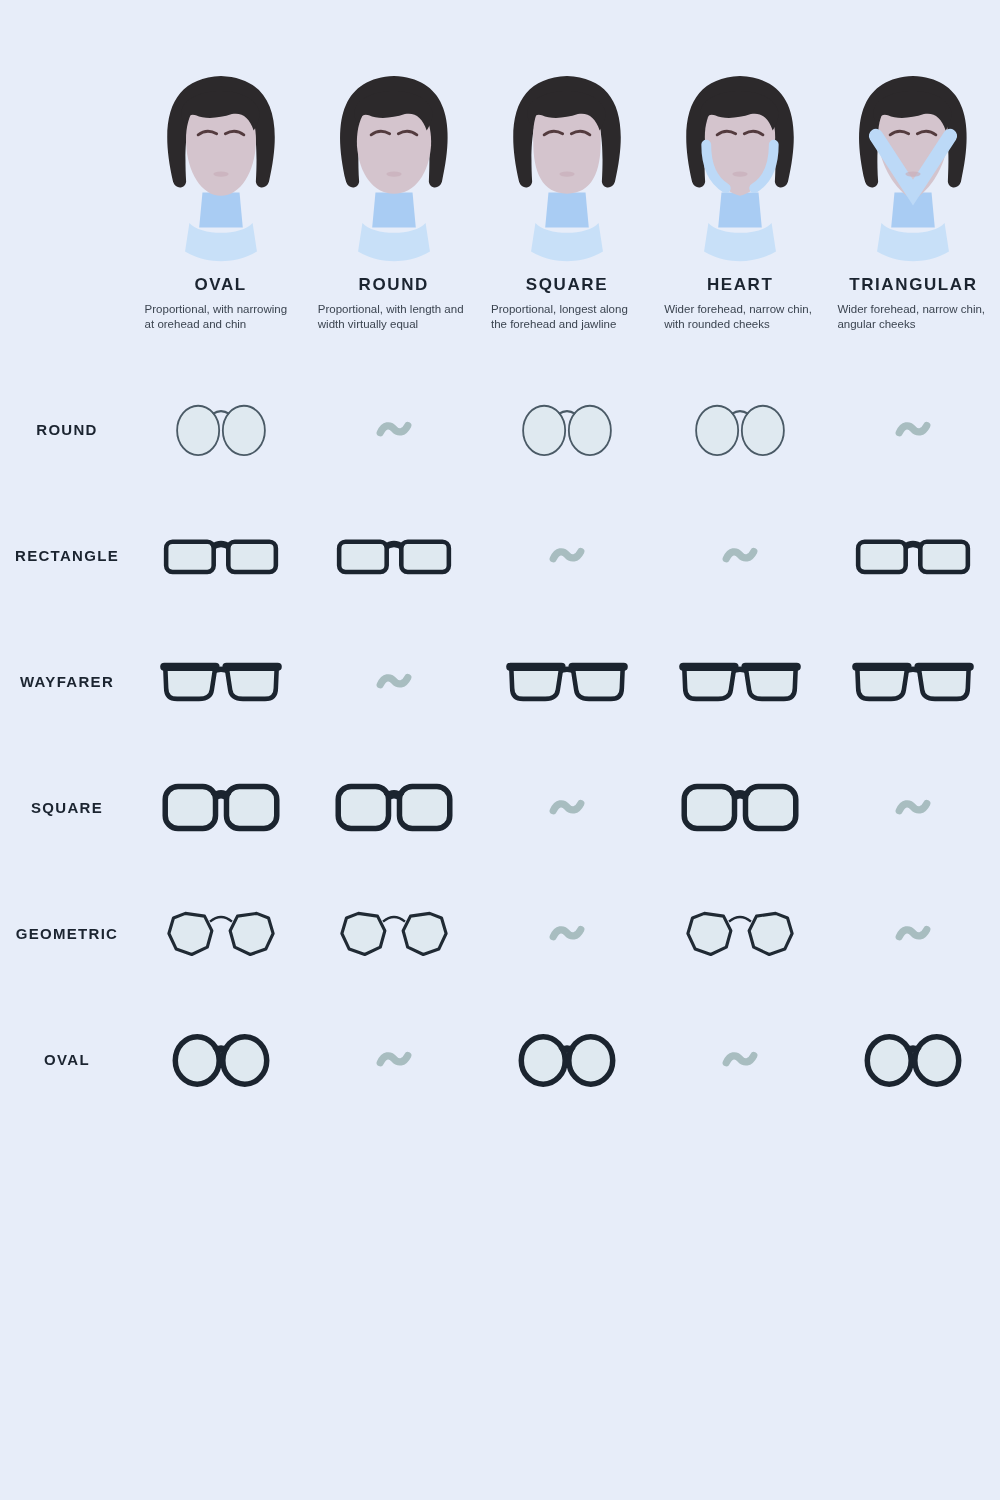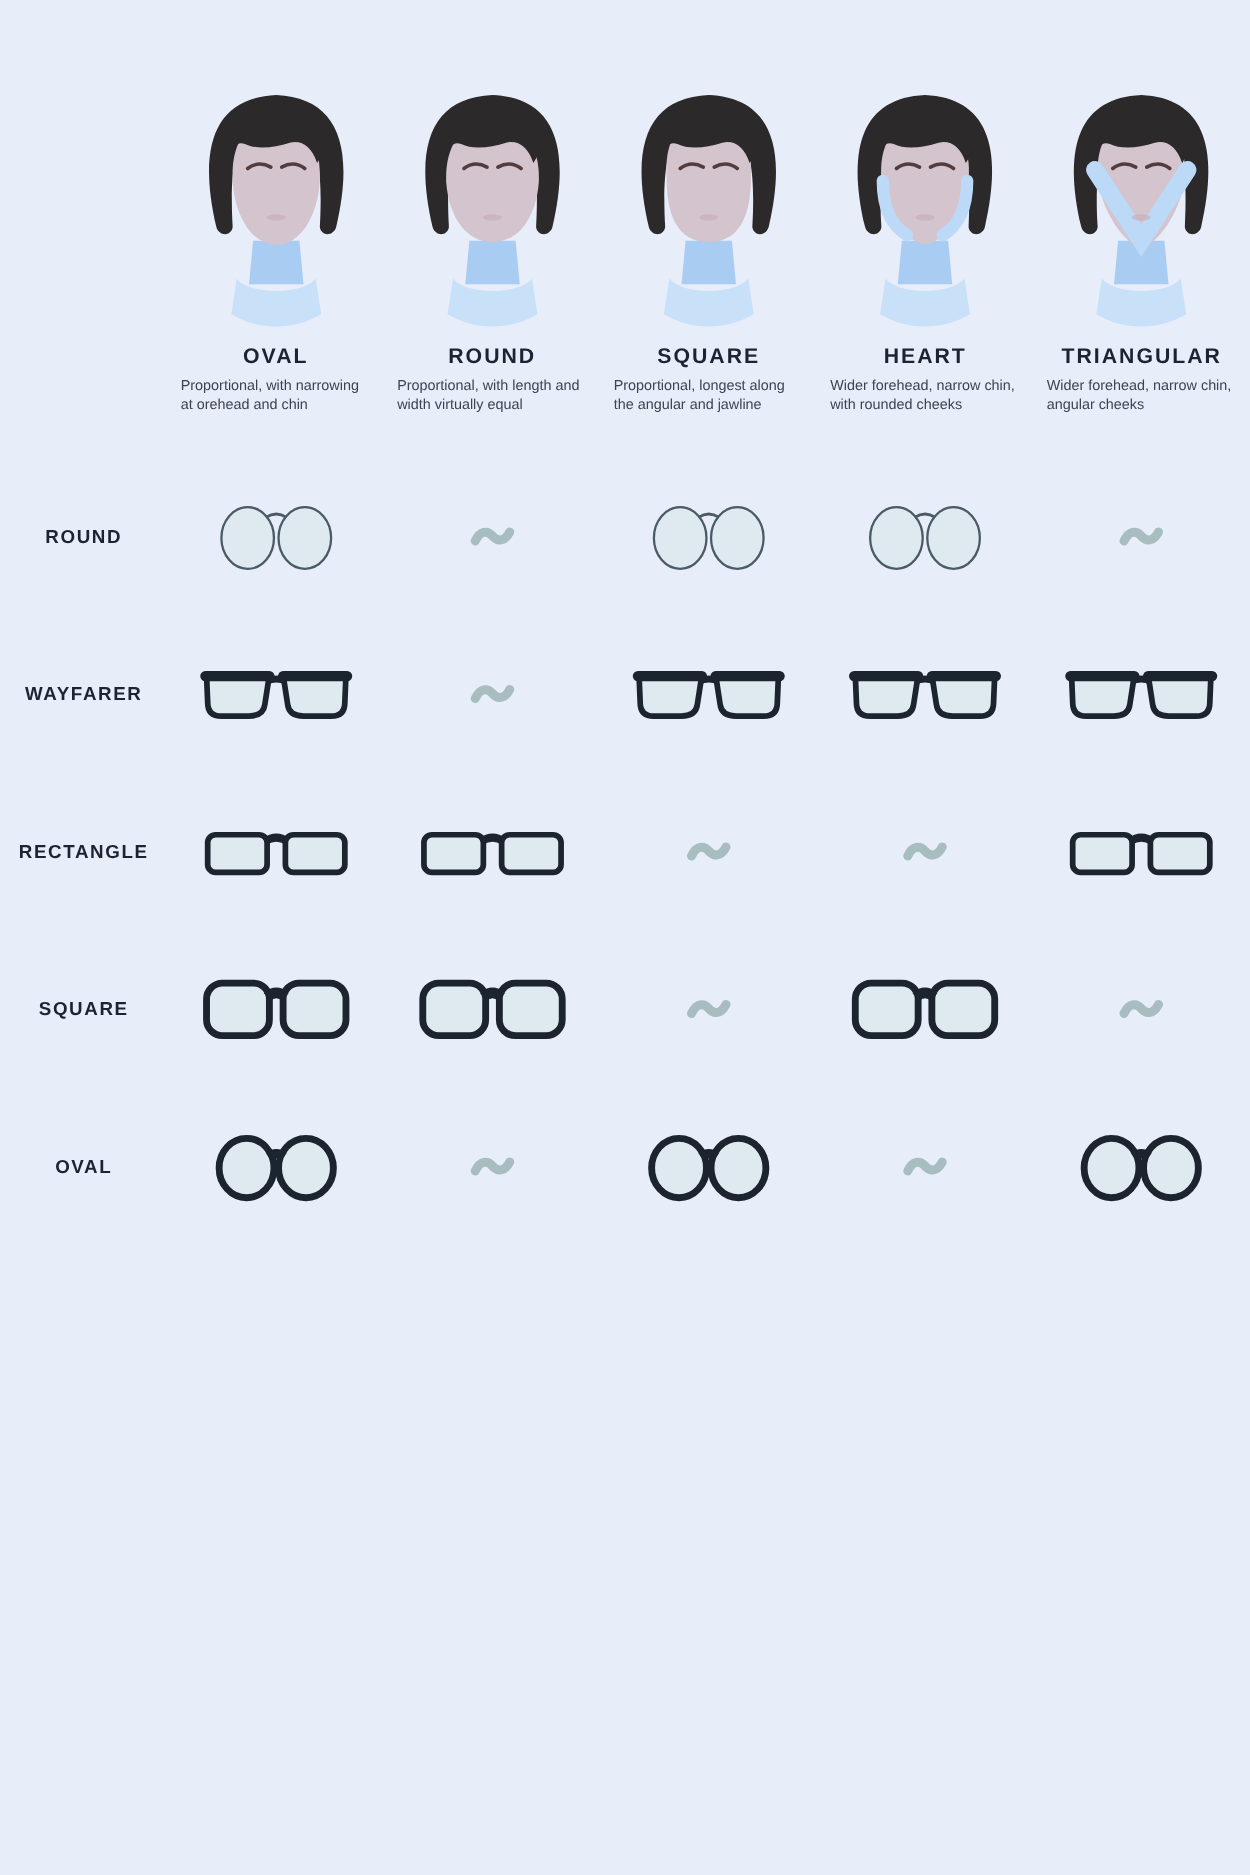--- a/index.html
+++ b/index.html
@@ -172,21 +172,21 @@
     <path d="M36 146 C46 158 84 158 94 146 L98 172 C78 184 52 184 32 172 Z" fill="#c8e0f8"></path>
     <path d="M21 108 C7 48 20 13 65 11 C110 13 123 48 109 108 C107 115 98 115 97 108 C99 72 96 52 89 45 L41 45 C34 52 31 72 33 108 C32 115 23 115 21 108 Z" fill="#2c292b"></path>
     <path d="M65 29 C89 29 97 45 96 71 C96 99 88 119 65 119 C42 119 34 99 34 71 C33 45 41 29 65 29 Z" fill="#d4c4cd"></path>
 
     <path d="M29 42 C34 21 92 17 100 43 C101 49 99 55 95 61 C91 49 84 44 75 46 C63 50 50 51 42 47 C36 45 33 49 32 56 C29 51 28 46 29 42 Z" fill="#2c292b"></path>
     <path d="M44 65 Q52 59 61 64" fill="none" stroke="#533b3e" stroke-width="2.6" stroke-linecap="round"></path>
     <path d="M69 64 Q78 59 86 65" fill="none" stroke="#533b3e" stroke-width="2.6" stroke-linecap="round"></path>
     <ellipse cx="65" cy="101" rx="7" ry="2.4" fill="#c7aeb9" opacity="0.65"></ellipse>
   </svg>
         <div class="face-name">SQUARE</div>
-        <div class="face-desc">Proportional, longest along the angular and jawline</div>
+        <div class="face-desc">Proportional, longest along the forehead and jawline</div>
       </div>
       <div class="face-col">
         <svg viewBox="0 0 130 190">
     <path d="M48 118 L82 118 L85 150 L45 150 Z" fill="#a9ccf3"></path>
     <path d="M36 146 C46 158 84 158 94 146 L98 172 C78 184 52 184 32 172 Z" fill="#c8e0f8"></path>
     <path d="M21 108 C7 48 20 13 65 11 C110 13 123 48 109 108 C107 115 98 115 97 108 C99 72 96 52 89 45 L41 45 C34 52 31 72 33 108 C32 115 23 115 21 108 Z" fill="#2c292b"></path>
     <path d="M65 29 C90 29 99 50 97 73 C94 99 82 117 65 121 C48 117 36 99 33 73 C31 50 40 29 65 29 Z" fill="#d4c4cd"></path>
     <path d="M34 74 C34 96 42 108 52 114" fill="none" stroke="#bcd9f7" stroke-width="9" stroke-linecap="round"></path>
              <path d="M96 74 C96 96 88 108 78 114" fill="none" stroke="#bcd9f7" stroke-width="9" stroke-linecap="round"></path>
     <path d="M29 42 C34 21 92 17 100 43 C101 49 99 55 95 61 C91 49 84 44 75 46 C63 50 50 51 42 47 C36 45 33 49 32 56 C29 51 28 46 29 42 Z" fill="#2c292b"></path>
@@ -237,20 +237,48 @@
             <use href="#g-round"></use>
           </svg>
         </div>
         <div class="cell">
           <svg class="tilde" viewBox="0 0 64 40">
             <use href="#g-tilde"></use>
           </svg>
         </div>
       </div>
       <div class="grid-row">
+        <div class="row-label">RECTANGLE</div>
+        <div class="cell">
+          <svg class="glasses" viewBox="0 0 140 64">
+            <use href="#g-rectangle"></use>
+          </svg>
+        </div>
+        <div class="cell">
+          <svg class="glasses" viewBox="0 0 140 64">
+            <use href="#g-rectangle"></use>
+          </svg>
+        </div>
+        <div class="cell">
+          <svg class="tilde" viewBox="0 0 64 40">
+            <use href="#g-tilde"></use>
+          </svg>
+        </div>
+        <div class="cell">
+          <svg class="tilde" viewBox="0 0 64 40">
+            <use href="#g-tilde"></use>
+          </svg>
+        </div>
+        <div class="cell">
+          <svg class="glasses" viewBox="0 0 140 64">
+            <use href="#g-rectangle"></use>
+          </svg>
+        </div>
+      </div>
+      <div class="grid-row">
         <div class="row-label">WAYFARER</div>
         <div class="cell">
           <svg class="glasses" viewBox="0 0 140 64">
             <use href="#g-wayfarer"></use>
           </svg>
         </div>
         <div class="cell">
           <svg class="tilde" viewBox="0 0 64 40">
             <use href="#g-tilde"></use>
           </svg>
@@ -265,67 +293,67 @@
             <use href="#g-wayfarer"></use>
           </svg>
         </div>
         <div class="cell">
           <svg class="glasses" viewBox="0 0 140 64">
             <use href="#g-wayfarer"></use>
           </svg>
         </div>
       </div>
       <div class="grid-row">
-        <div class="row-label">RECTANGLE</div>
-        <div class="cell">
-          <svg class="glasses" viewBox="0 0 140 64">
-            <use href="#g-rectangle"></use>
-          </svg>
-        </div>
-        <div class="cell">
-          <svg class="glasses" viewBox="0 0 140 64">
-            <use href="#g-rectangle"></use>
-          </svg>
-        </div>
-        <div class="cell">
-          <svg class="tilde" viewBox="0 0 64 40">
-            <use href="#g-tilde"></use>
-          </svg>
-        </div>
-        <div class="cell">
-          <svg class="tilde" viewBox="0 0 64 40">
-            <use href="#g-tilde"></use>
-          </svg>
-        </div>
-        <div class="cell">
-          <svg class="glasses" viewBox="0 0 140 64">
-            <use href="#g-rectangle"></use>
-          </svg>
-        </div>
-      </div>
-      <div class="grid-row">
         <div class="row-label">SQUARE</div>
         <div class="cell">
           <svg class="glasses" viewBox="0 0 140 64">
             <use href="#g-square"></use>
           </svg>
         </div>
         <div class="cell">
           <svg class="glasses" viewBox="0 0 140 64">
             <use href="#g-square"></use>
           </svg>
         </div>
         <div class="cell">
           <svg class="tilde" viewBox="0 0 64 40">
             <use href="#g-tilde"></use>
           </svg>
         </div>
         <div class="cell">
           <svg class="glasses" viewBox="0 0 140 64">
             <use href="#g-square"></use>
+          </svg>
+        </div>
+        <div class="cell">
+          <svg class="tilde" viewBox="0 0 64 40">
+            <use href="#g-tilde"></use>
+          </svg>
+        </div>
+      </div>
+      <div class="grid-row">
+        <div class="row-label">GEOMETRIC</div>
+        <div class="cell">
+          <svg class="glasses" viewBox="0 0 140 64">
+            <use href="#g-geometric"></use>
+          </svg>
+        </div>
+        <div class="cell">
+          <svg class="glasses" viewBox="0 0 140 64">
+            <use href="#g-geometric"></use>
+          </svg>
+        </div>
+        <div class="cell">
+          <svg class="tilde" viewBox="0 0 64 40">
+            <use href="#g-tilde"></use>
+          </svg>
+        </div>
+        <div class="cell">
+          <svg class="glasses" viewBox="0 0 140 64">
+            <use href="#g-geometric"></use>
           </svg>
         </div>
         <div class="cell">
           <svg class="tilde" viewBox="0 0 64 40">
             <use href="#g-tilde"></use>
           </svg>
         </div>
       </div>
       <div class="grid-row">
         <div class="row-label">OVAL</div>

